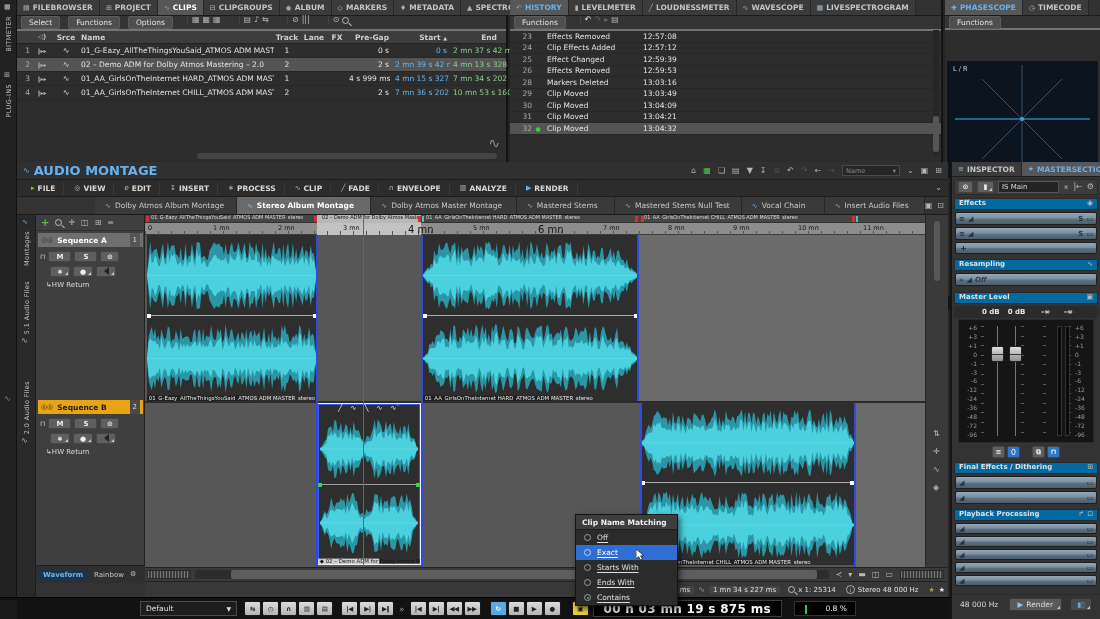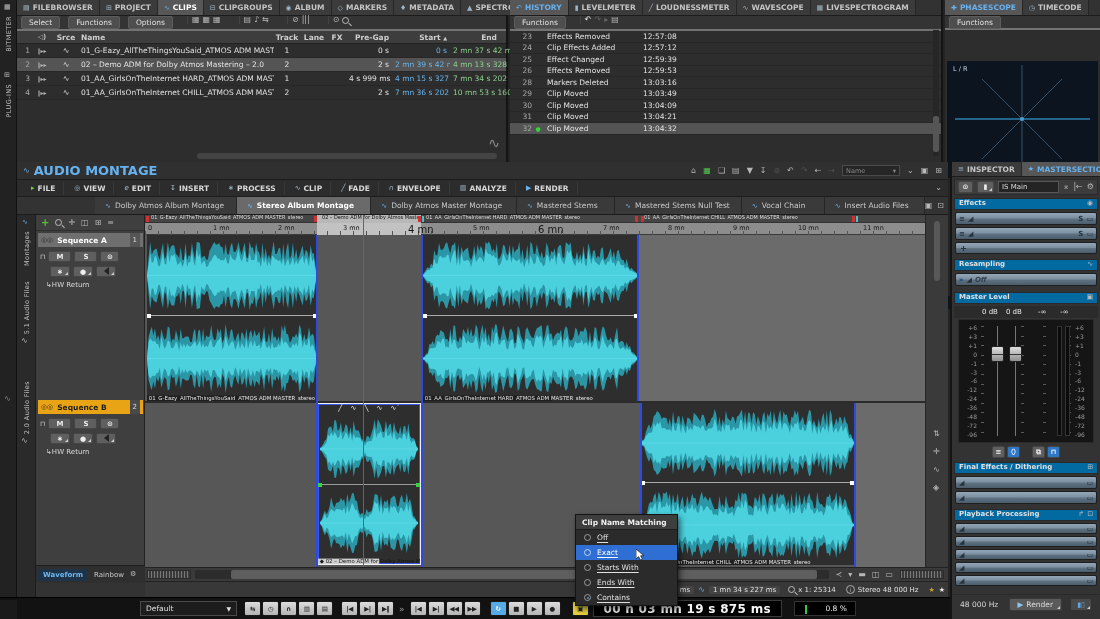--- a/index.html
+++ b/index.html
@@ -750,21 +750,21 @@
       </div>
     <div class="slot" style="top:111px;height:13px">
         <span style="color:#15406a;font-weight:bold">»</span>
         <span>◢</span>
         <span style="font-style:italic;color:#32404c">Off</span>
       </div>
     <div class="ihead" style="top:130px;height:12px">
         <span>Master Level</span>
         <span class="right">▣</span>
       </div>
-    <div class="abs" style="left:2px;top:144px;right:2px;height:12px;background:#2b2b2b;display:flex;align-items:center;font-size:7px;font-weight:normal;color:#e8e8e8">
+    <div class="abs" style="left:2px;top:144px;right:2px;height:12px;background:#2b2b2b;display:flex;align-items:center;font-size:7px;font-weight:bold;color:#e8e8e8">
       <span style="margin-left:28px">0 dB</span>
       <span style="margin-left:8px">0 dB</span>
       <span style="margin-left:16px">-∞</span>
       <span style="margin-left:14px">-∞</span>
     </div>
     <div class="abs" style="left:6px;top:157px;right:6px;height:124px;background:#151515;border:1px solid #2a2a2a">
       <div class="scalecol" style="left:2px">
           <span>+6</span>
           <span>+3</span>
           <span>+1</span>

